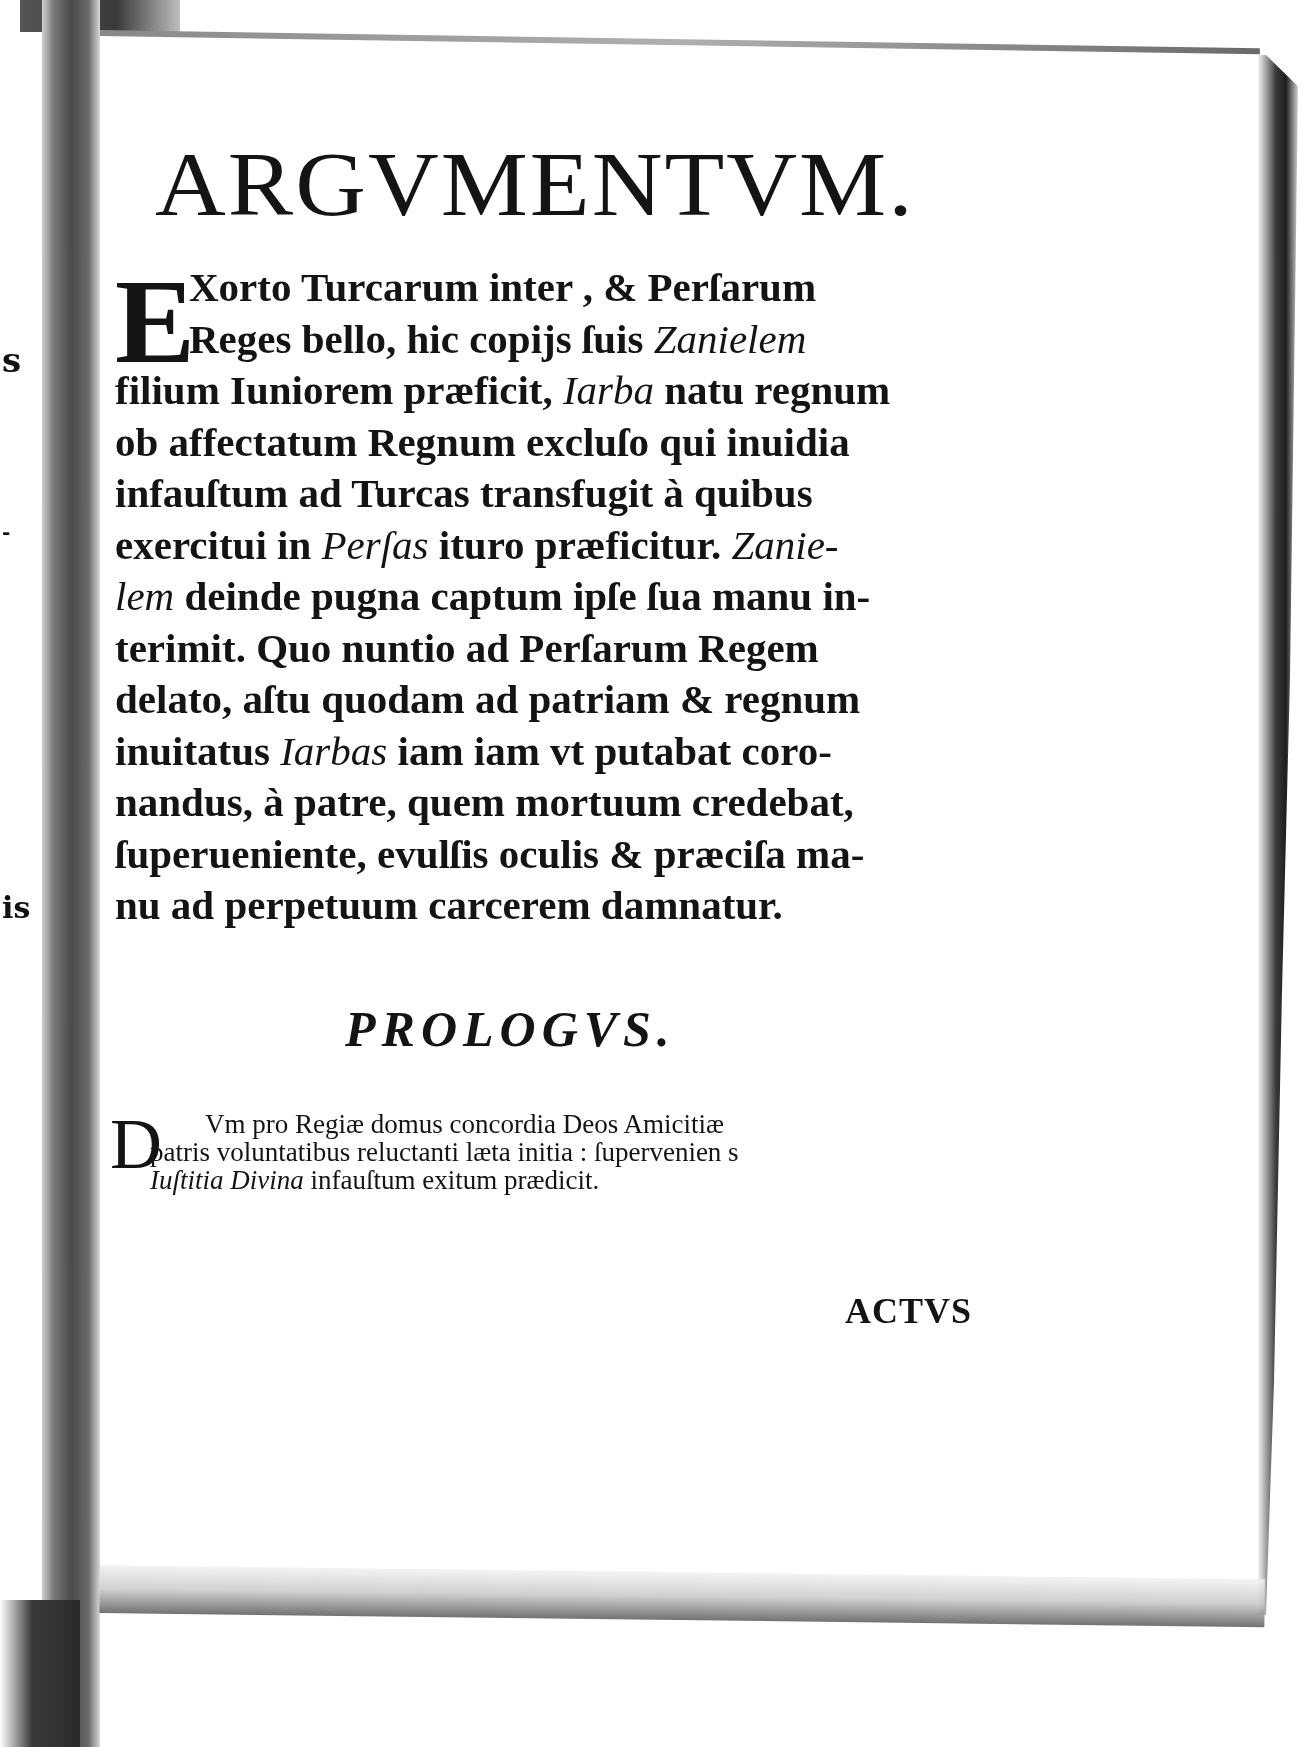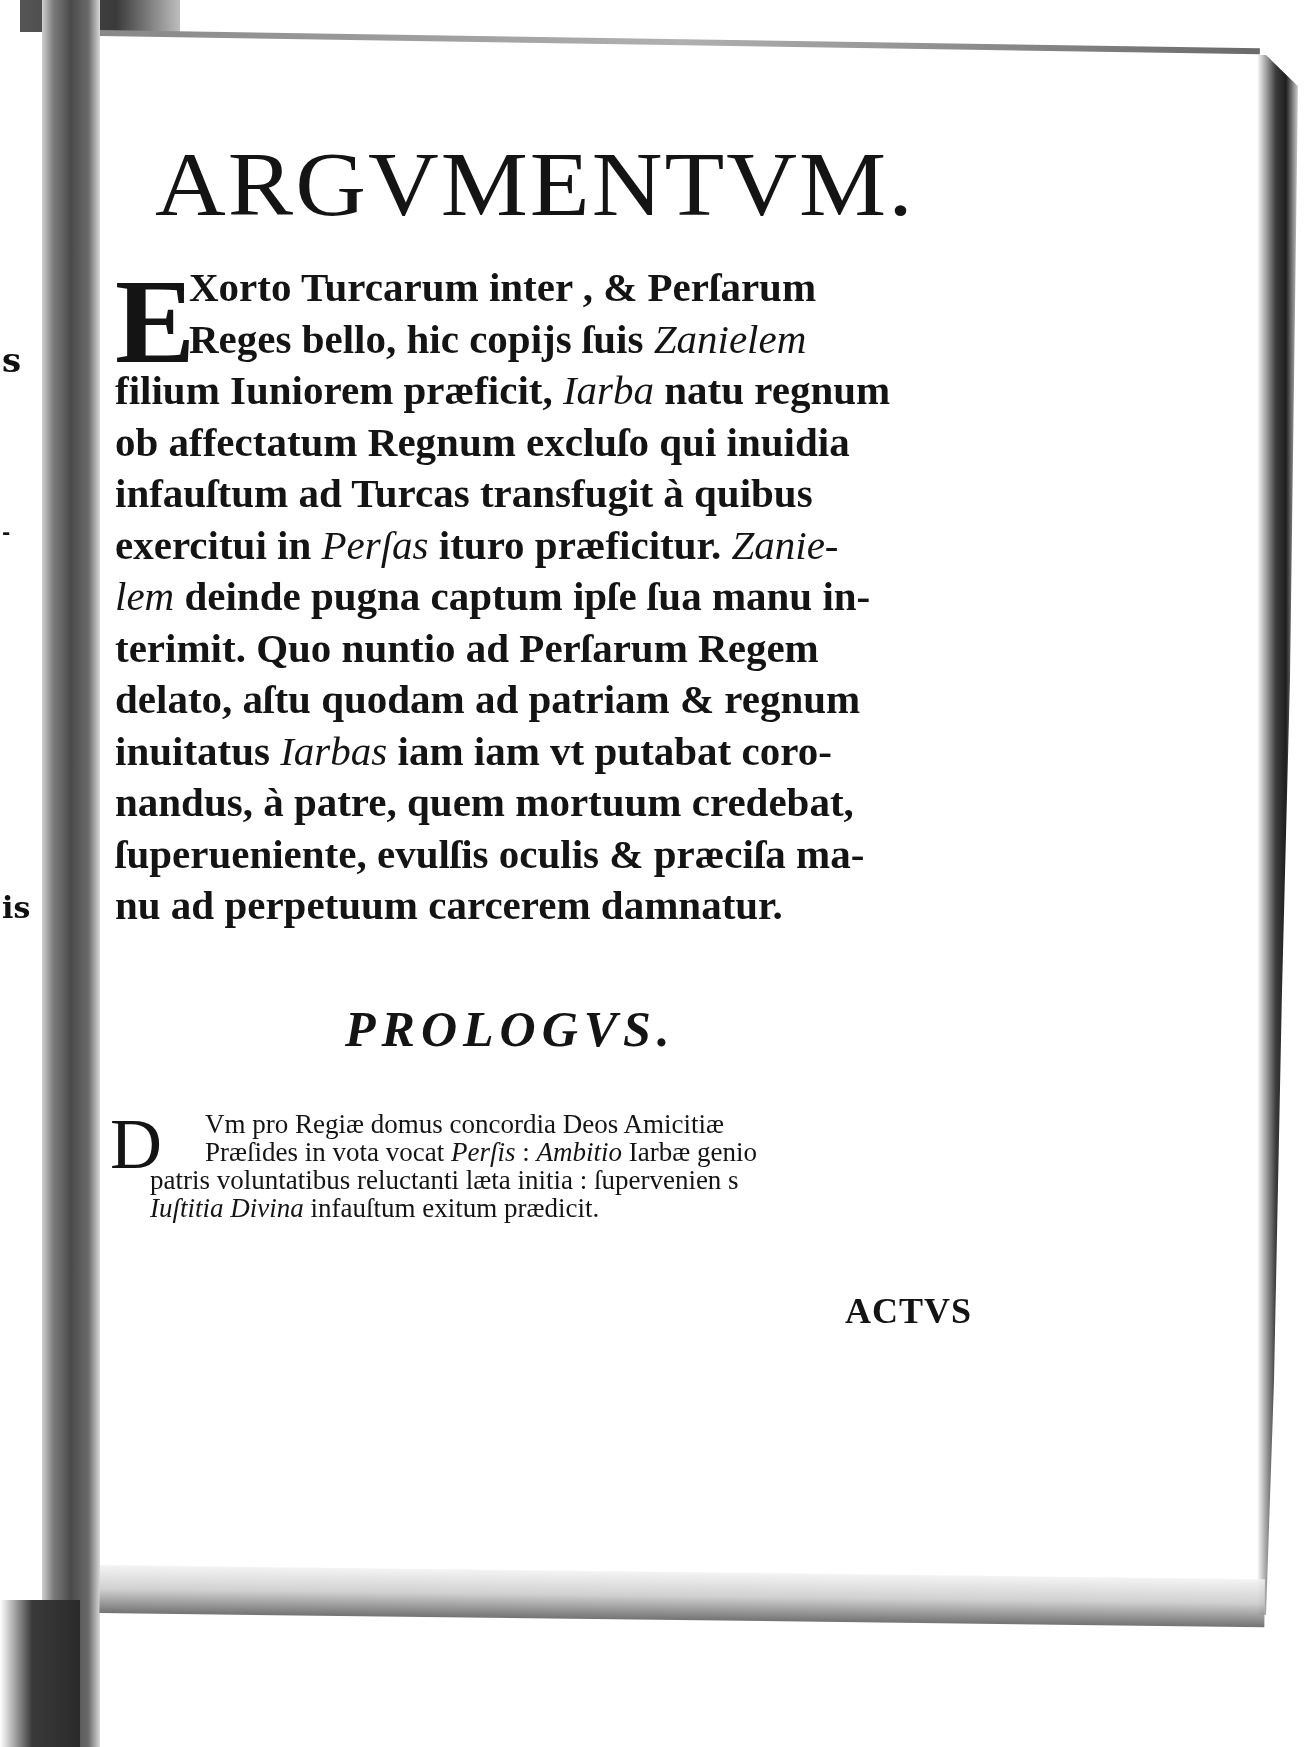--- a/index.html
+++ b/index.html
@@ -116,19 +116,18 @@
       <span class="line"><span>nandus, à patre, quem mortuum credebat,</span></span>
       <span class="line"><span>ſuperueniente, evulſis oculis &amp; præciſa ma-</span></span>
       <span class="line"><span>nu ad perpetuum carcerem damnatur.</span></span>
     </div>
 
   <div class="prologus-title">PROLOGVS.</div>
 
   <div class="drop-cap-d">D</div>
   <div class="prol-body" id="prol-body">
       <span class="pline pindent"><span>Vm pro Regiæ domus concordia Deos Amicitiæ</span></span>
-      <span class="pline pindent"><span>Præſides in vota vocat </span><span class="it">Perſis</span><span> : </span><span class="it">Ambitio</span><span> Iarbæ genio</span></span>
       <span class="pline"><span>patris voluntatibus reluctanti læta initia : ſupervenien s</span></span>
       <span class="pline"><span class="it">Iuſtitia Divina</span><span> infauſtum exitum prædicit.</span></span>
     </div>
 
   <div class="catchword">ACTVS</div>
 </div>
 
 </body></html>

